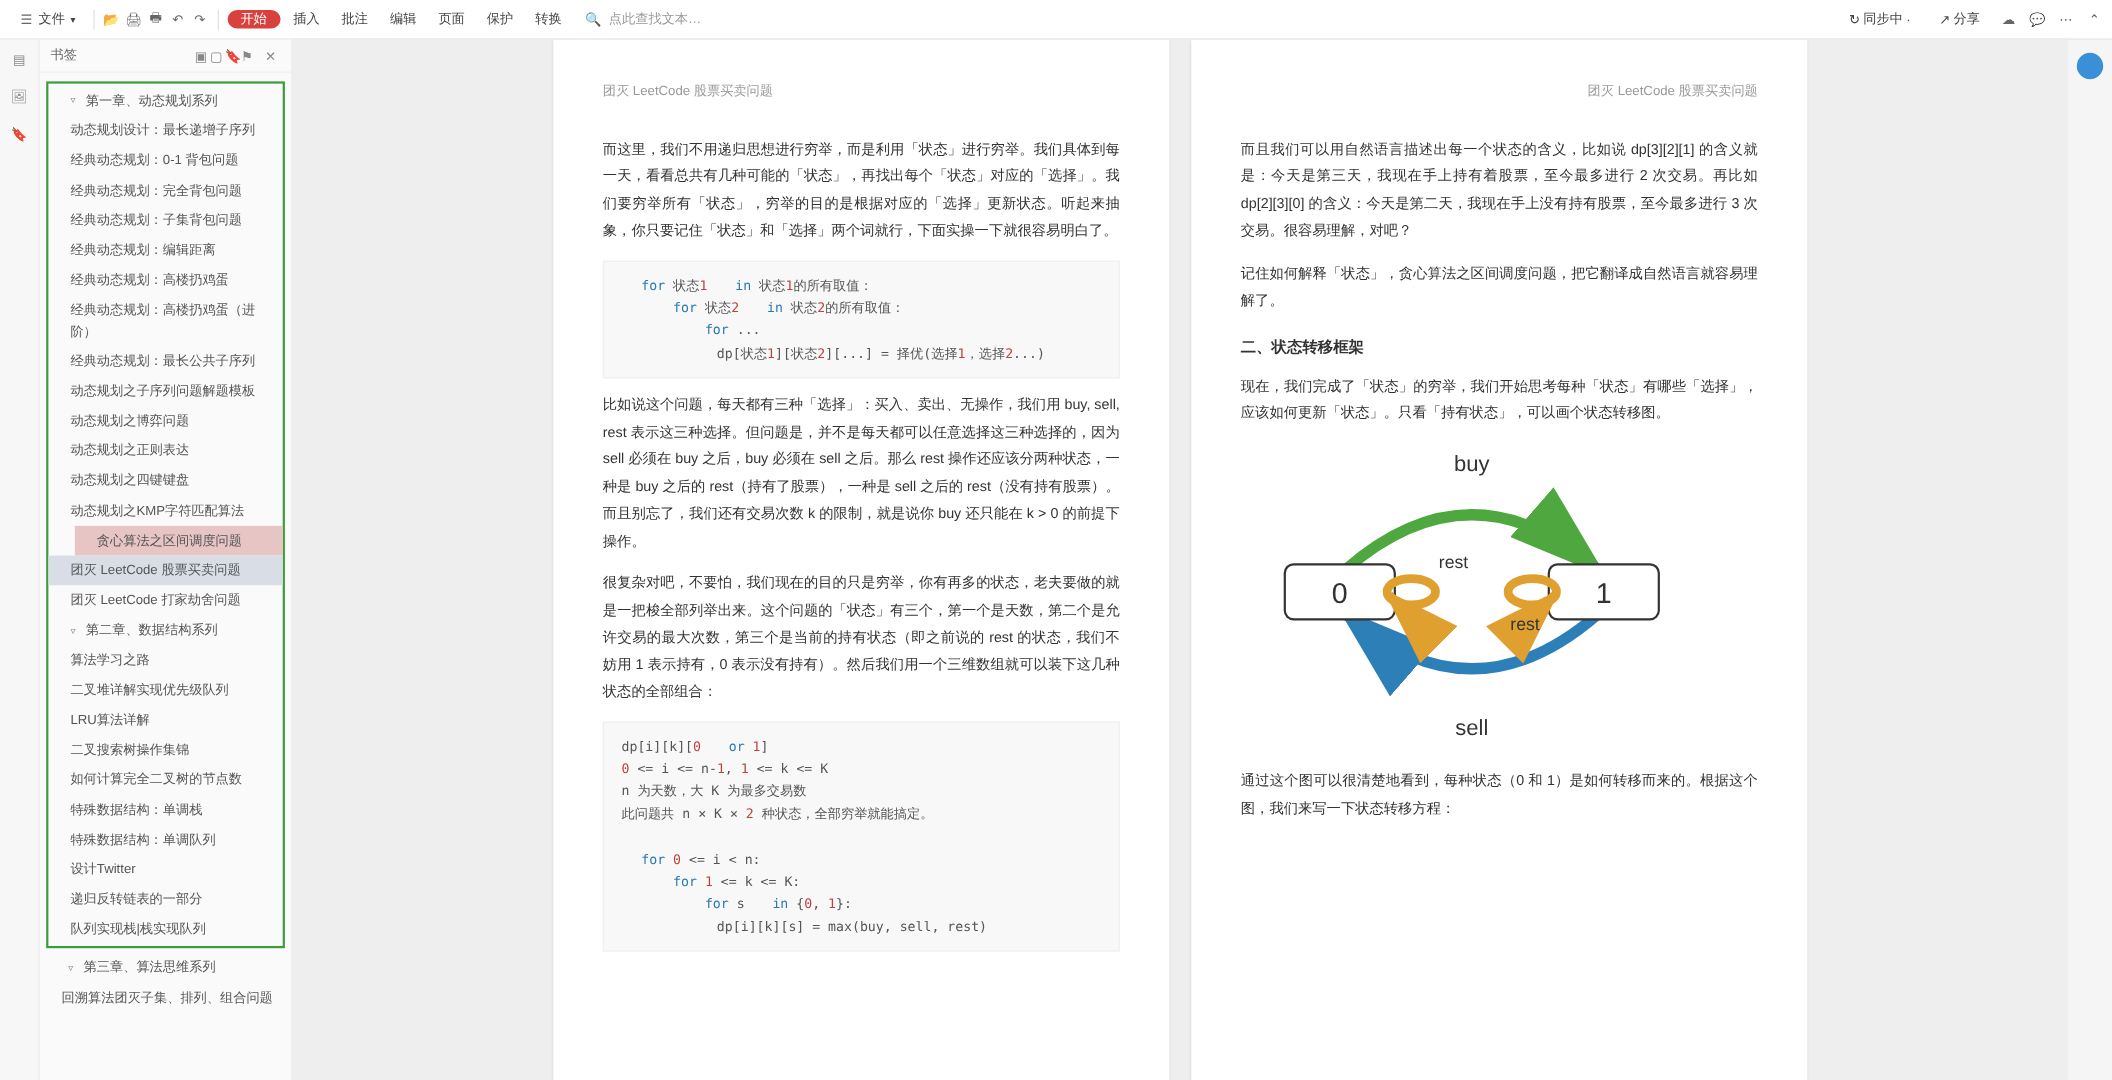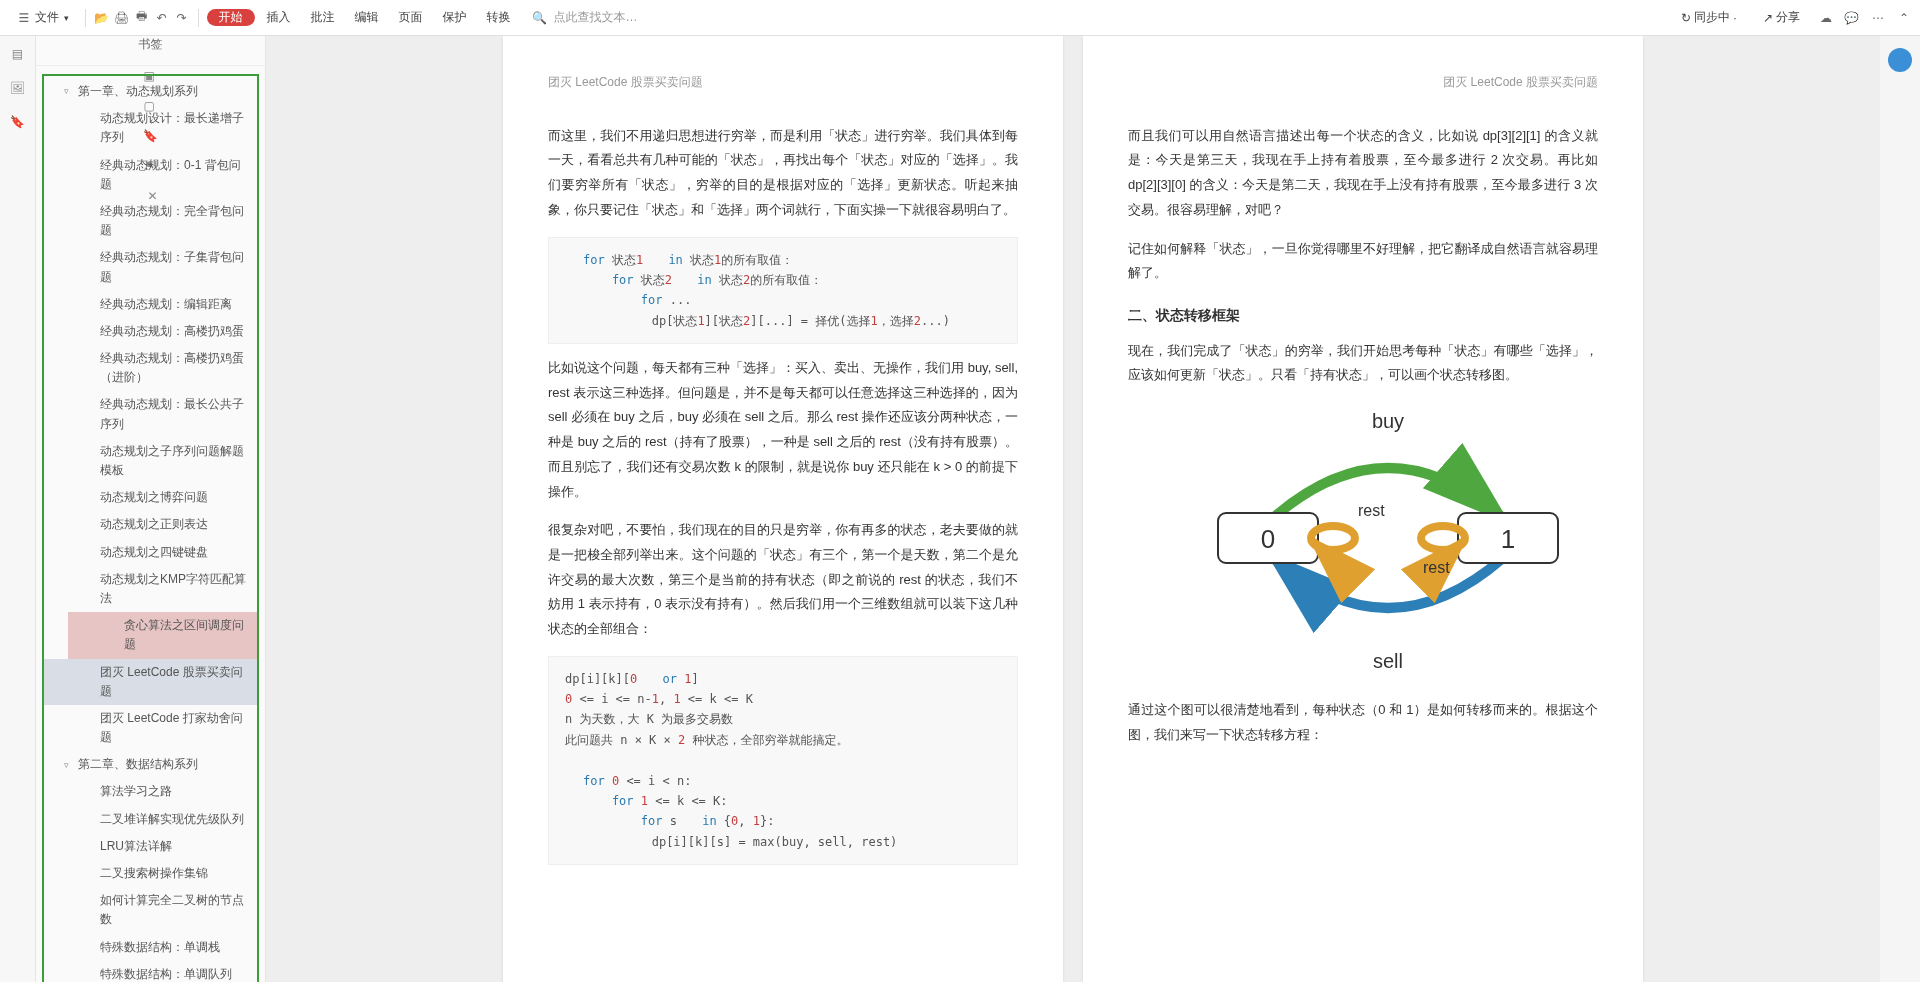--- a/index.html
+++ b/index.html
@@ -8,41 +8,41 @@
 .tb-btn { padding: 4px 8px; font-size: 12px; color: #444; cursor: pointer; border-radius: 3px; display: flex; align-items: center; gap: 3px; }
 .tb-sep { width: 1px; height: 18px; background: #ddd; margin: 0 4px; }
 .tb-icon { width: 16px; height: 16px; display: inline-flex; align-items: center; justify-content: center; color: #666; }
 .tb-start { background: #d9413f; color: #fff; border-radius: 10px; padding: 0 12px; font-size: 12px; }
 .tb-search { display: flex; align-items: center; gap: 6px; color: #999; margin-left: 10px; }
 .tb-right { margin-left: auto; display: flex; align-items: center; gap: 10px; color: #666; }
 .main { display: flex; height: calc(100vh - 36px); }
 .left-strip { width: 36px; background: #f7f7f7; border-right: 1px solid #e5e5e5; display: flex; flex-direction: column; align-items: center; padding-top: 8px; gap: 14px; }
 .left-strip .stricon { width: 20px; height: 20px; color: #888; display: flex; align-items: center; justify-content: center; cursor: pointer; }
 .sidebar { width: 230px; background: #fafafa; border-right: 1px solid #e5e5e5; display: flex; flex-direction: column; }
-.sb-header { height: 30px; display: flex; align-items: center; padding: 0 10px; color: #666; border-bottom: 1px solid #eee; gap: 16px; flex-direction: column; }
+.sb-header { height: 30px; display: flex; align-items: center; padding: 0 10px; color: #666; border-bottom: 1px solid #eee; gap: 0; }
 .sb-header .title { flex: 1; font-size: 12px; }
 .sb-header .hicon { width: 14px; height: 14px; color: #888; cursor: pointer; }
 .sb-tree { flex: 1; overflow-y: auto; padding: 4px 0; }
 .sb-box { border: 2px solid #3a9d3a; margin: 4px 6px; padding: 2px 0; }
 .tree-item { display: flex; align-items: center; padding: 4px 8px 4px 10px; font-size: 12px; color: #555; cursor: pointer; line-height: 1.6; }
-.tree-item.leaf { padding-left: 56px; }
+.tree-item.leaf { padding-left: 20px; }
 .tree-item.chapter-outer { padding-left: 20px; }
 .tree-item.highlight { background: #e8c5c5; margin-left: 24px; }
 .tree-item.selected { background: #d8dde6; }
 .tree-arrow { width: 10px; color: #888; margin-right: 4px; font-size: 9px; }
 .content { flex: 1; background: #eee; display: flex; gap: 20px; padding: 0 20px; overflow: auto; justify-content: center; }
 .page { width: 560px; background: #fff; padding: 35px 45px; font-size: 13px; line-height: 1.9; color: #333; box-shadow: 0 1px 3px rgba(0,0,0,0.1); }
 .page-header { color: #999; font-size: 12px; margin-bottom: 30px; }
 .page p { margin-bottom: 14px; text-align: justify; }
 .code-block { background: #f8f8f8; border: 1px solid #eee; padding: 12px 16px; font-family: Consolas, monospace; font-size: 12px; line-height: 1.7; color: #555; margin: 12px 0; }
 .code-block .kw { color: #2a7ab0; margin-left: 18px; }
 .code-block .num { color: #c04040; }
 .strong { font-weight: normal; }
 .page h3 { font-size: 14px; font-weight: bold; margin: 16px 0 10px 0; }
-.diagram { display: flex; flex-direction: column; align-items: flex-end; margin: 20px 0; }
+.diagram { display: flex; flex-direction: column; align-items: flex-start; margin: 20px 0; }
 .right-strip { width: 40px; display: flex; flex-direction: column; align-items: center; padding-top: 12px; }
 .blue-badge { width: 24px; height: 24px; background: #3b8fd6; border-radius: 50%; }
 </style>
 </head>
 <body>
 
 <div class="toolbar">
   <div class="tb-btn">
       <span class="tb-icon">☰</span>
       <span>文件</span>
@@ -163,21 +163,21 @@
 <span class="kw">for</span><span> </span><span class="num">0</span><span> &lt;= i &lt; n:</span><br>
 <span class="kw" style="white-space:pre">    for</span><span> </span><span class="num">1</span><span> &lt;= k &lt;= K:</span><br>
 <span class="kw" style="white-space:pre">        for</span><span> s </span><span class="kw">in</span><span> {</span><span class="num">0</span><span>, </span><span class="num">1</span><span>}:</span><br>
 <span style="white-space:pre">            dp[i][k][s] = max(buy, sell, rest)</span>
       </div>
     </div>
 
     <div class="page">
       <div class="page-header" style="text-align:right">团灭 LeetCode 股票买卖问题</div>
       <p>而且我们可以用自然语言描述出每一个状态的含义，比如说 dp[3][2][1] 的含义就是：今天是第三天，我现在手上持有着股票，至今最多进行 2 次交易。再比如 dp[2][3][0] 的含义：今天是第二天，我现在手上没有持有股票，至今最多进行 3 次交易。很容易理解，对吧？</p>
-      <p>记住如何解释「状态」，一旦你觉得哪里不好理解，把它翻译成自然语言就容易理解了。</p>
+      <p>记住如何解释「状态」，贪心算法之区间调度问题，把它翻译成自然语言就容易理解了。</p>
       <h3>二、状态转移框架</h3>
       <p>现在，我们完成了「状态」的穷举，我们开始思考每种「状态」有哪些「选择」，应该如何更新「状态」。只看「持有状态」，可以画个状态转移图。</p>
       <div class="diagram">
         <svg width="420" height="270" viewBox="0 0 420 270">
           <defs>
             <marker id="ag" markerWidth="10" markerHeight="10" refX="8" refY="3" orient="auto">
                 <path d="M0,0 L0,6 L9,3 z" fill="#4fa83f"></path>
               </marker>
             <marker id="ab" markerWidth="10" markerHeight="10" refX="8" refY="3" orient="auto">
                 <path d="M0,0 L0,6 L9,3 z" fill="#2d7fb8"></path>

